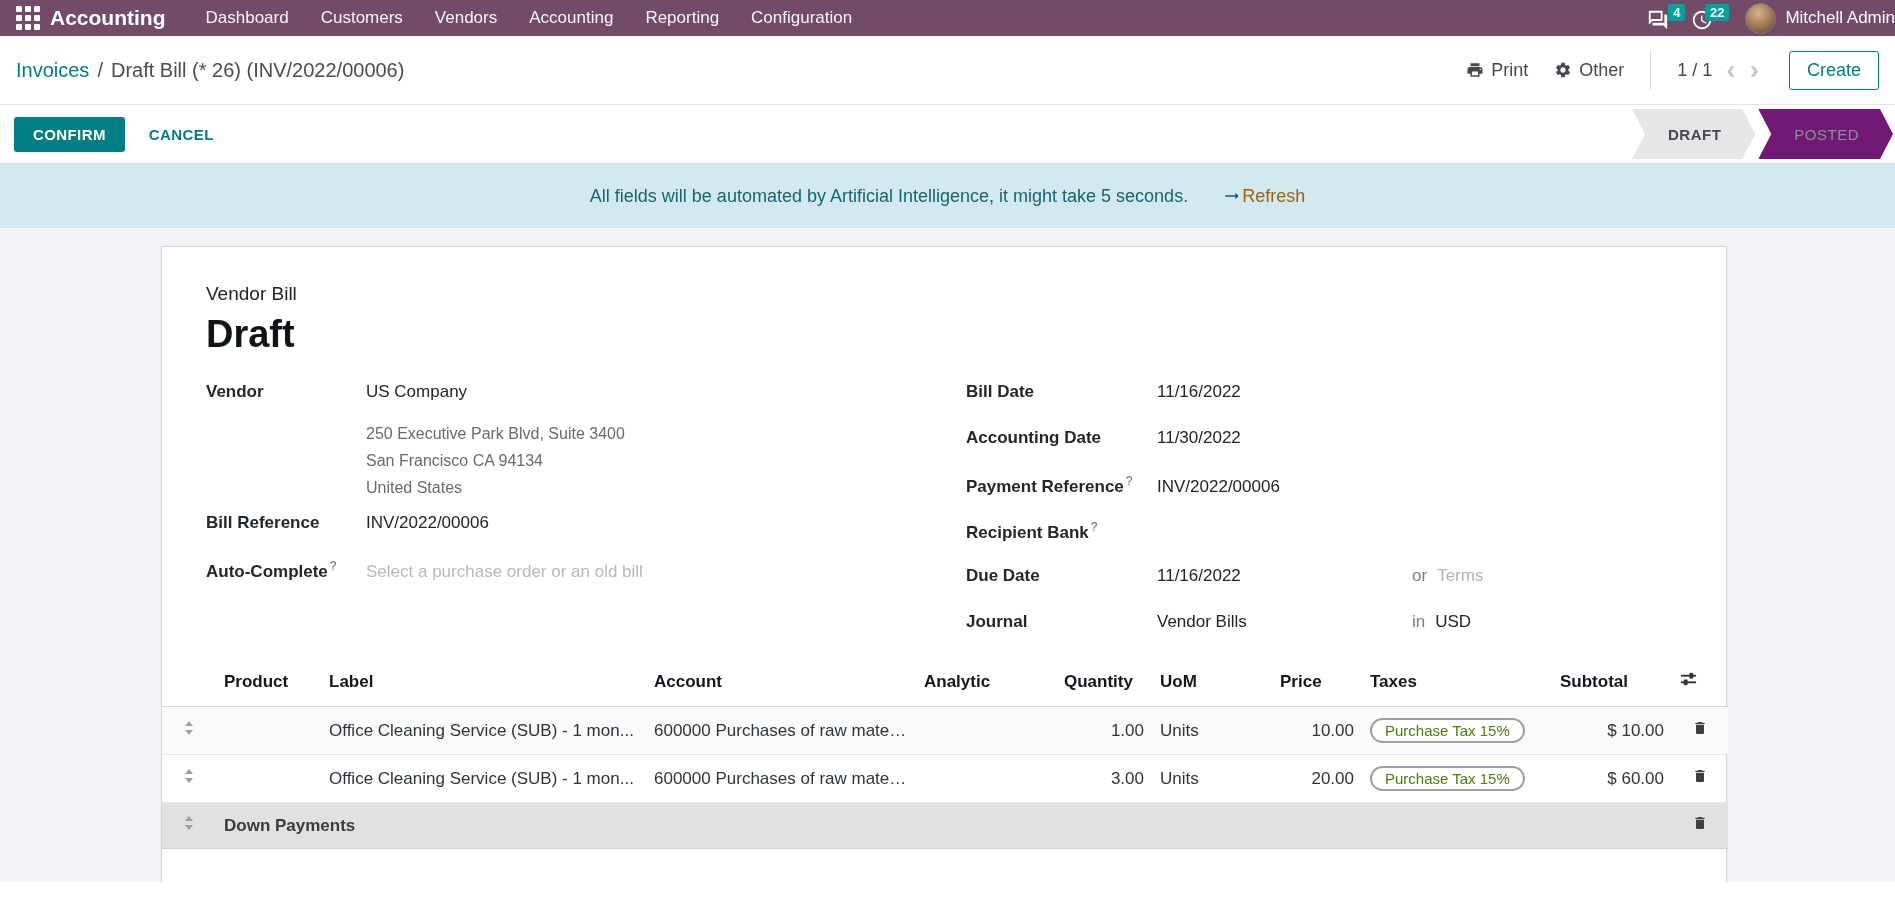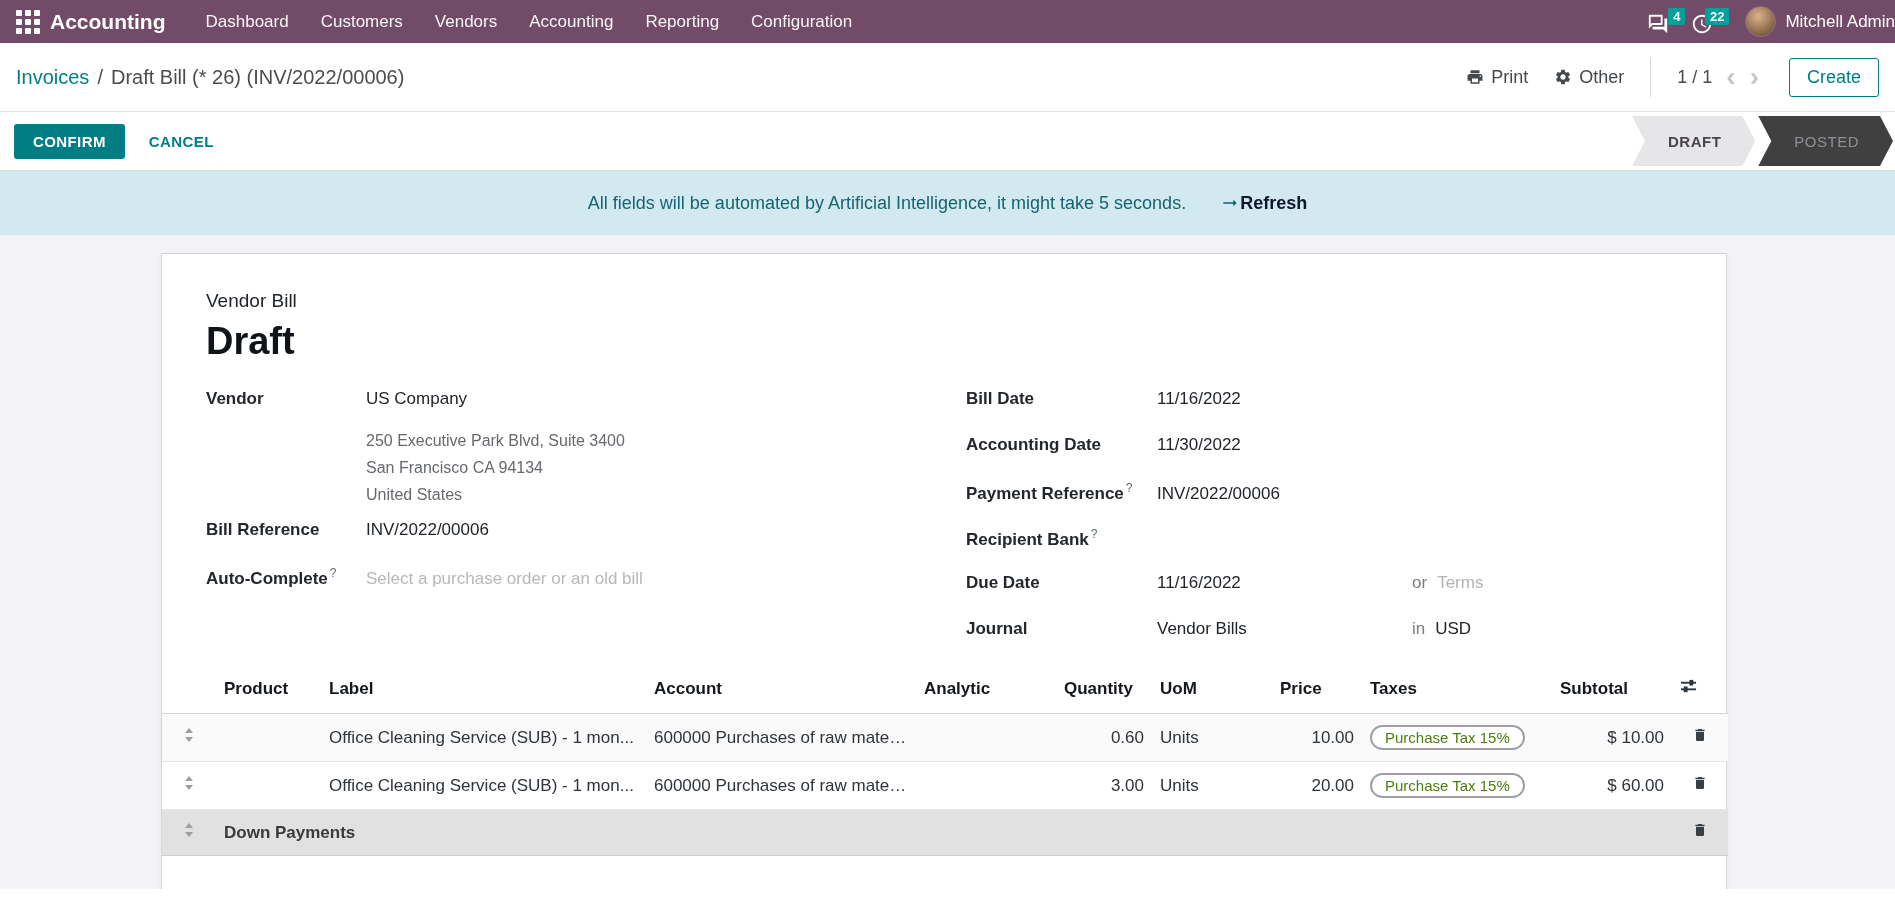--- a/index.html
+++ b/index.html
@@ -1,20 +1,20 @@
 <!DOCTYPE html>
 <html><head>
 <meta charset="utf-8">
 <style>
   * { margin:0; padding:0; box-sizing:border-box; }
   html,body { width:1895px; height:903px; overflow:hidden; background:#fff;
     font-family:"Liberation Sans", sans-serif; color:#212529; }
 
   
-  .topbar { height:43px; background:#714B67; display:flex; align-items:center;
+  .topbar { height:36px; background:#714B67; display:flex; align-items:center;
     padding-left:12px; overflow:hidden; white-space:nowrap; }
   .apps-grid { display:inline-grid; grid-template-columns:repeat(3,6px); grid-gap:3px;
     margin:0 10px 0 4px; cursor:pointer; }
   .apps-grid span { width:6px; height:6px; background:#fff; border-radius:1px; }
   .brand { color:#fff; font-size:21px; font-weight:700; margin-right:24px; cursor:pointer; }
   .topnav { display:flex; align-items:center; height:100%; }
   .nav-item { color:rgba(255,255,255,.95); font-size:17px; padding:0 16px; line-height:42px; cursor:pointer; }
   .topbar-right { margin-left:auto; display:flex; align-items:center; gap:8px; }
   .icon-wrap { position:relative; padding:4px 10px 0 4px; cursor:pointer; }
   .icon-wrap svg { display:block; }
@@ -43,26 +43,26 @@
   .statusbar { height:60px; background:#fff; border-top:1px solid #e3e3e3; border-bottom:1px solid #dadada;
     display:flex; align-items:center; padding-left:14px; }
   .btn-confirm { background:#017E84; color:#fff; border:none; font-family:inherit; font-size:15px;
     font-weight:700; letter-spacing:.4px; padding:9px 19px; border-radius:3px; cursor:pointer; }
   .btn-cancel { background:none; border:none; font-family:inherit; color:#017E84; font-size:15px;
     font-weight:700; letter-spacing:.4px; padding:9px 14px; margin-left:10px; cursor:pointer; }
   .status-steps { margin-left:auto; display:flex; height:50px; gap:3px; padding-right:2px; }
   .step { display:flex; align-items:center; padding:0 34px 0 36px; font-size:15px; letter-spacing:.5px;
     clip-path:polygon(0 0, calc(100% - 13px) 0, 100% 50%, calc(100% - 13px) 100%, 0 100%, 13px 50%); cursor:pointer; }
   .step.active { background:#e6e6e9; color:#4a4450; font-weight:700; }
-  .step.inactive { background:#404040; color:#8d9196; font-weight:400; }
+  .step.inactive { background:#701a75; color:#8d9196; font-weight:400; }
 
   
   .ai-banner { height:64px; background:#d3e9f1; display:flex; align-items:center; justify-content:center;
     gap:34px; font-size:18px; color:#17646e; }
-  .refresh-link { display:flex; align-items:center; gap:0; font-weight:700; color:#0f172a; cursor:pointer; }
+  .refresh-link { display:flex; align-items:center; gap:0; font-weight:400; color:#a16207; cursor:pointer; }
 
   
   .content { height:654px; background:#f3f3f7; overflow:hidden; }
   .sheet { width:1566px; margin:18px 0 0 161px; background:#fff; border:1px solid #d7d7d7;
     box-shadow:0 1px 4px rgba(0,0,0,.06); height:700px; }
   .sheet-pad { padding:36px 44px 0 44px; }
   .doc-type { font-size:19px; color:#212529; }
   .doc-title { font-size:38px; font-weight:700; color:#101418; margin:8px 0 26px 0; }
 
   .fields { display:flex; }
@@ -292,21 +292,21 @@
         <tr class="row-odd">
           <td class="handle-cell">
             <svg width="12" height="16" viewBox="0 0 12 16" fill="#9aa0a6">
               <path d="M6 1l4 5H2zM6 15l-4-5h8z"></path>
             </svg>
           </td>
           <td></td>
           <td>Office Cleaning Service (SUB) - 1 mon...</td>
           <td>600000 Purchases of raw material</td>
           <td></td>
-          <td class="num">0.60</td>
+          <td class="num">1.00</td>
           <td>Units</td>
           <td class="num">10.00</td>
           <td><span class="tax-pill">Purchase Tax 15%</span></td>
           <td class="num">$ 10.00</td>
           <td class="trash-cell icon-btn">
             <svg width="16" height="16" viewBox="0 0 24 24" fill="#3a3f44">
               <path d="M6 19c0 1.1.9 2 2 2h8c1.1 0 2-.9 2-2V7H6v12zM19 4h-3.5l-1-1h-5l-1 1H5v2h14V4z"></path>
             </svg>
           </td>
         </tr>

